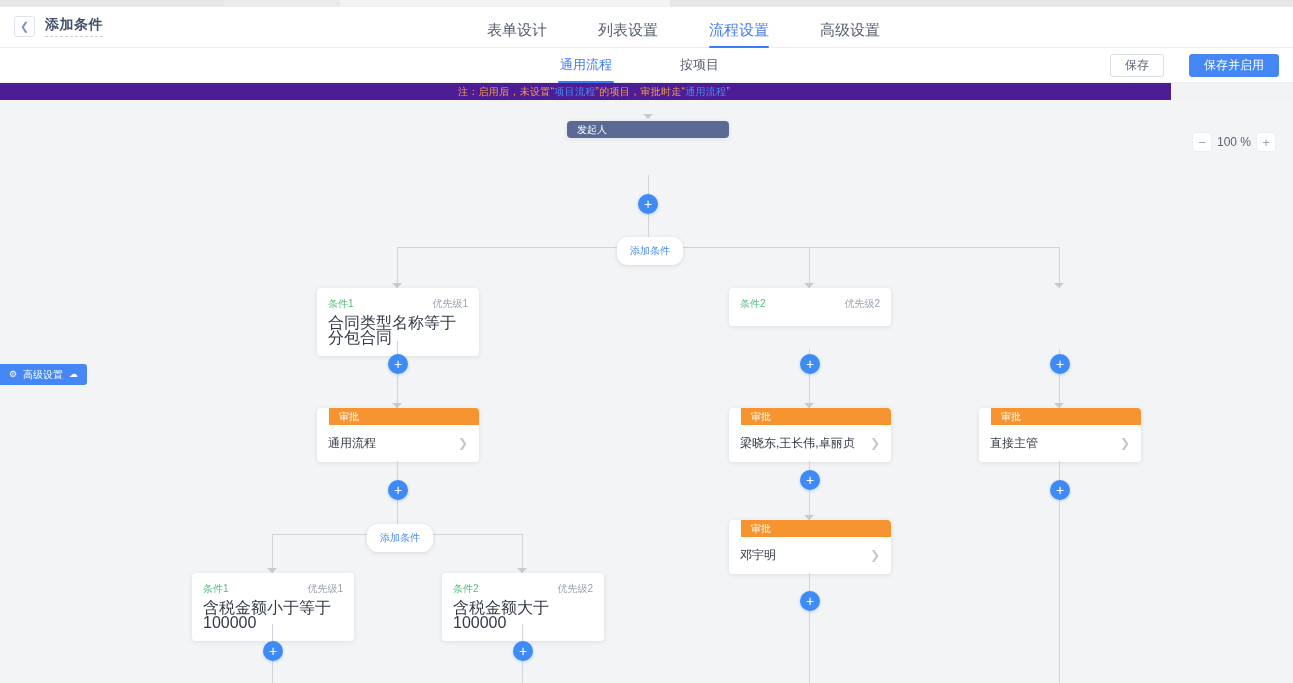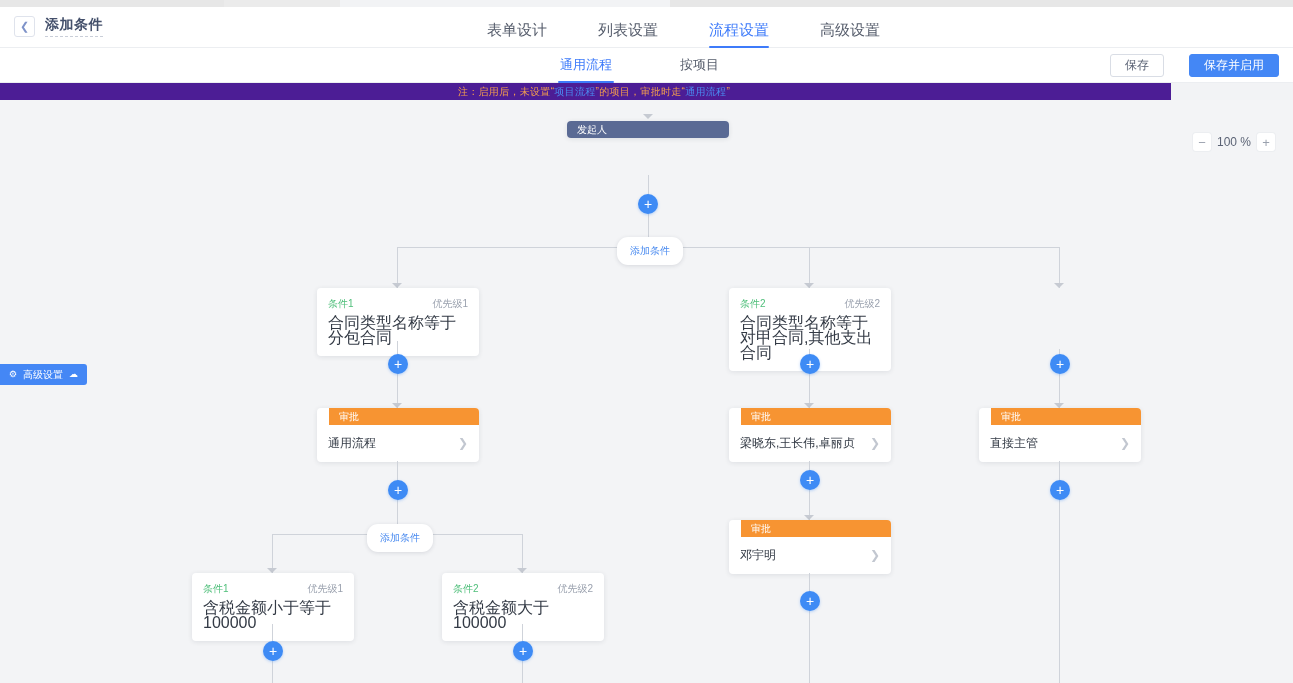--- a/index.html
+++ b/index.html
@@ -313,21 +313,20 @@
     </div>
 
   <div class="line vline" style="left:809px; top:147px; height:41px;"></div>
   <div class="arrow" style="left:804px; top:183px;"></div>
 
   <div class="cond" style="left:729px; top:188px;">
     <div class="cond-top">
       <span class="cond-name">条件2</span>
       <span class="cond-prio">优先级2</span>
     </div>
-    <div class="cond-txt">合同类型名称等于对甲合同,其他支出合同</div>
   </div>
 
   <div class="line vline" style="left:809px; top:249px; height:59px;"></div>
   <div class="plus" style="left:800px; top:254px;">
       <span>+</span>
     </div>
   <div class="arrow" style="left:804px; top:303px;"></div>
 
   <div class="node" style="left:729px; top:308px;">
     <div class="node-hd hd-appr">审批</div>

